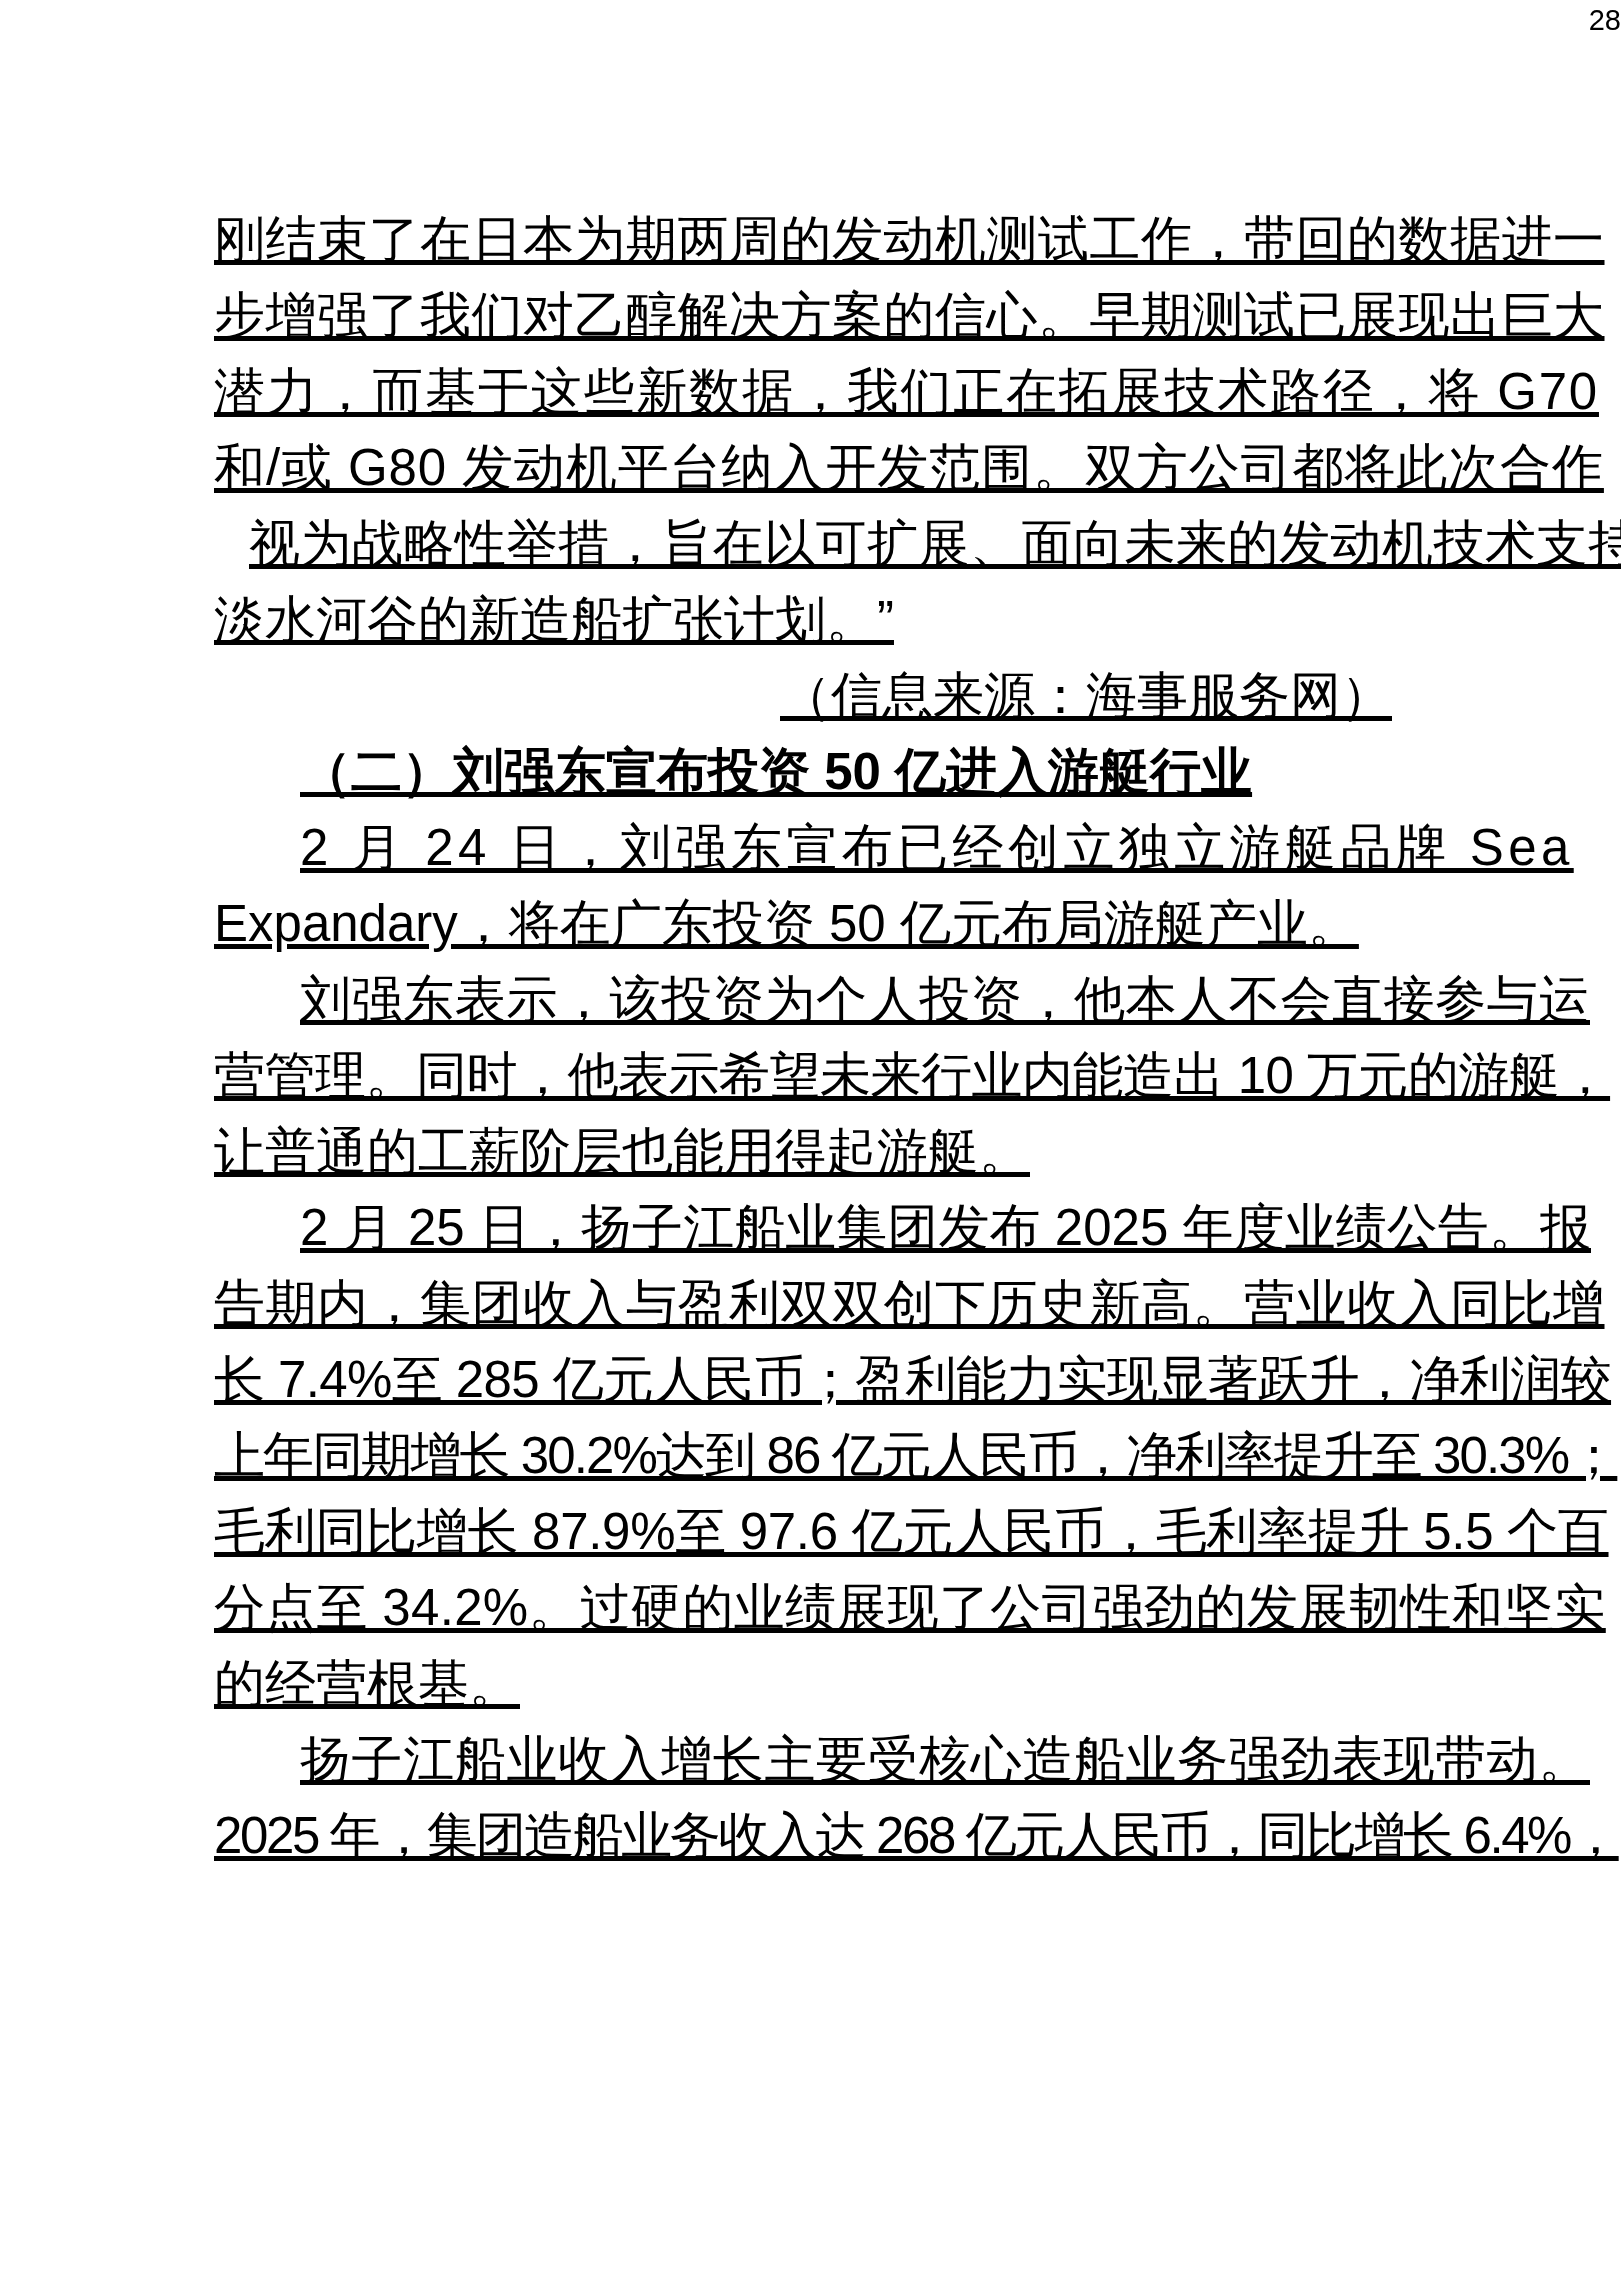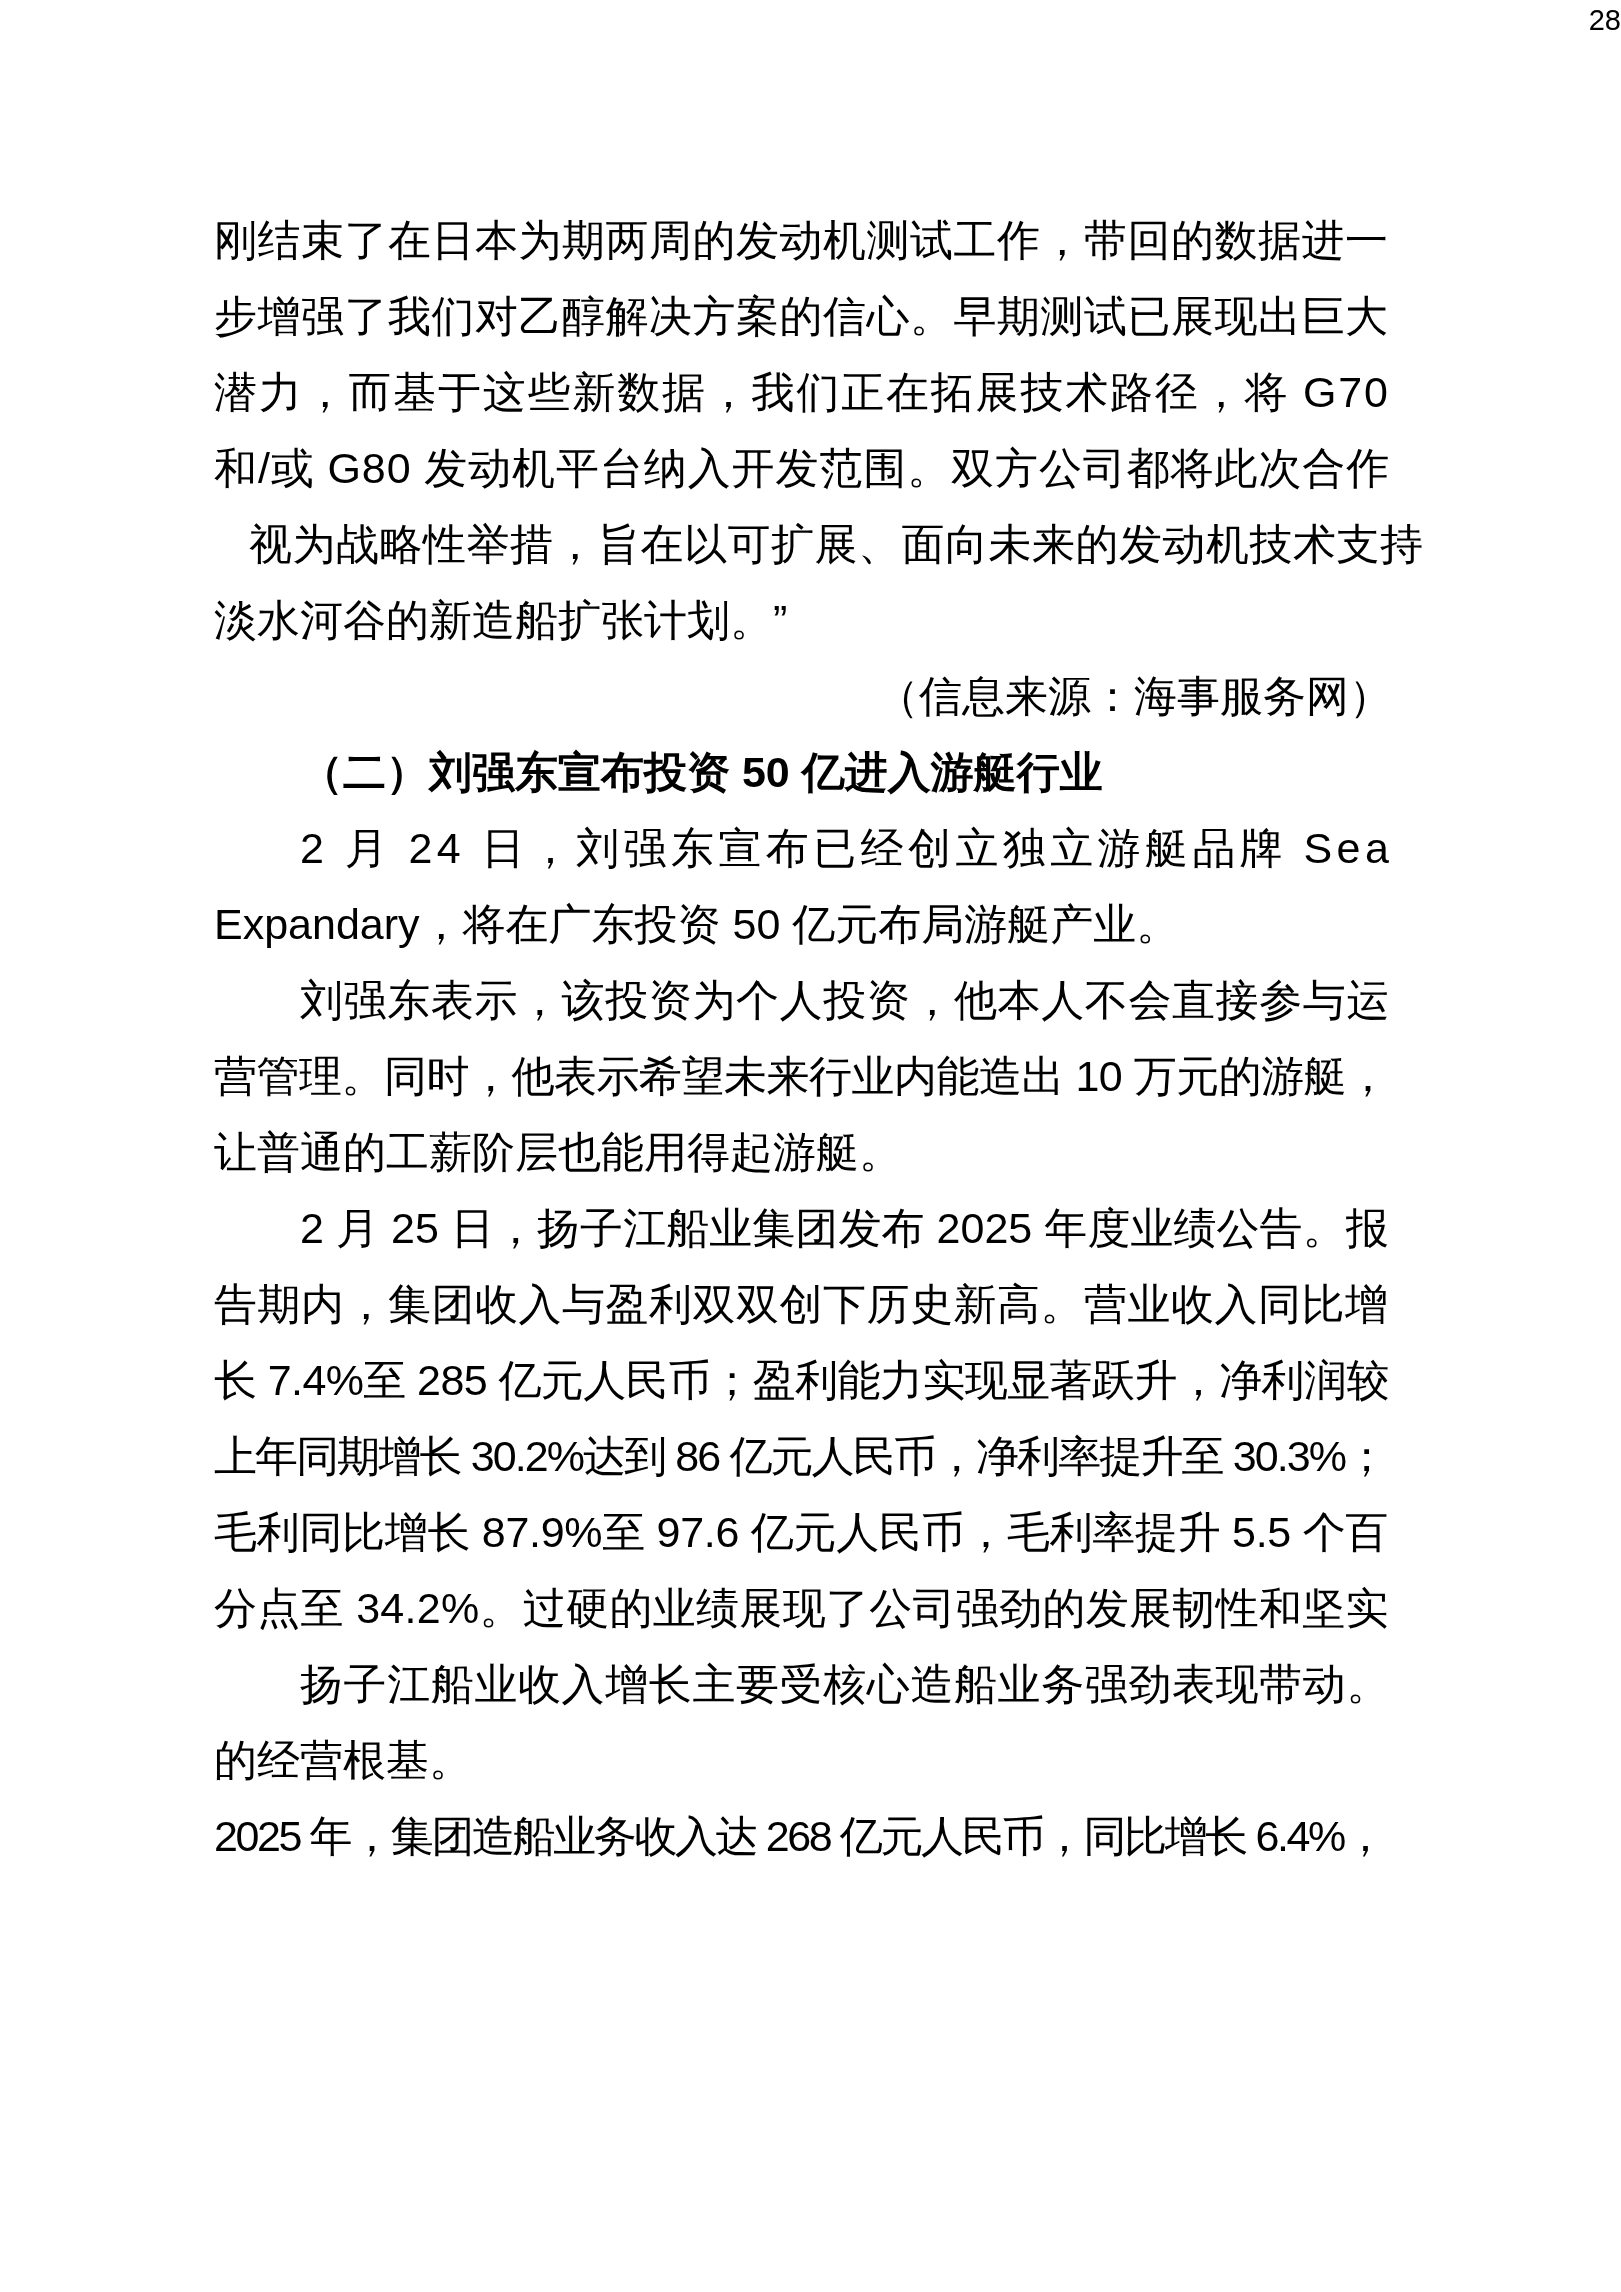--- a/index.html
+++ b/index.html
@@ -23,23 +23,24 @@
   }
   .doc-body {
     position: absolute;
     top: 202px;
     left: 214px;
     width: 1178px;
   }
   .ln {
     height: 76px;
     line-height: 76px;
-    font-size: 43px;
+    font-size: 51px;
     white-space: nowrap;
     text-align: left;
+    text-decoration: underline;
   }
   .ln.ij, .ln.h { text-indent: 86px; }
   .ln.h  { font-weight: 700; }
   .ln.r  { text-align: right; }
 </style>
 </head>
 <body>
 
 <div class="page">
   <div class="page-number">28</div>
@@ -56,18 +57,18 @@
       <div class="ln l"><span>Expandary，将在广东投资 50 亿元布局游艇产业。</span></div>
       <div class="ln ij" style="letter-spacing: 0.6px;"><span>刘强东表示，该投资为个人投资，他本人不会直接参与运</span></div>
       <div class="ln j" style="letter-spacing: -0.5px;"><span>营管理。同时，他表示希望未来行业内能造出 10 万元的游艇，</span></div>
       <div class="ln l"><span>让普通的工薪阶层也能用得起游艇。</span></div>
       <div class="ln ij" style="letter-spacing: 0.05px;"><span>2 月 25 日，扬子江船业集团发布 2025 年度业绩公告。报</span></div>
       <div class="ln j" style="letter-spacing: 0.5px;"><span>告期内，集团收入与盈利双双创下历史新高。营业收入同比增</span></div>
       <div class="ln j" style="letter-spacing: -0.6px;"><span>长 7.4%至 285 亿元人民币；盈利能力实现显著跃升，净利润较</span></div>
       <div class="ln j" style="letter-spacing: -1.9px;"><span>上年同期增长 30.2%达到 86 亿元人民币，净利率提升至 30.3%；</span></div>
       <div class="ln j" style="letter-spacing: -0.3px;"><span>毛利同比增长 87.9%至 97.6 亿元人民币，毛利率提升 5.5 个百</span></div>
       <div class="ln j" style="letter-spacing: 0.3px;"><span>分点至 34.2%。过硬的业绩展现了公司强劲的发展韧性和坚实</span></div>
+      <div class="ln l"><span>的经营根基。</span></div>
       <div class="ln ij" style="letter-spacing: 0.6px;"><span>扬子江船业收入增长主要受核心造船业务强劲表现带动。</span></div>
-      <div class="ln l"><span>的经营根基。</span></div>
       <div class="ln j" style="letter-spacing: -2.4px;"><span>2025 年，集团造船业务收入达 268 亿元人民币，同比增长 6.4%，</span></div>
     </div>
 </div>
 
 
 </body></html>

